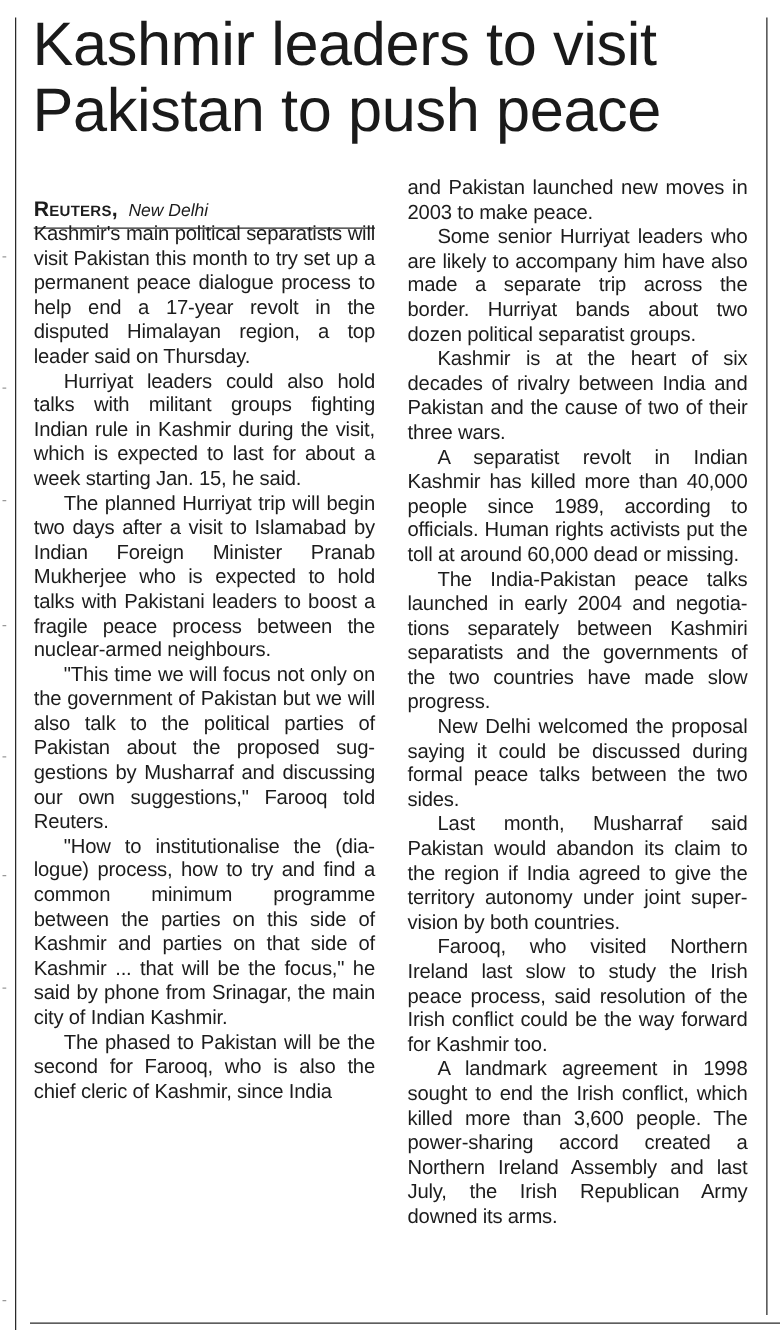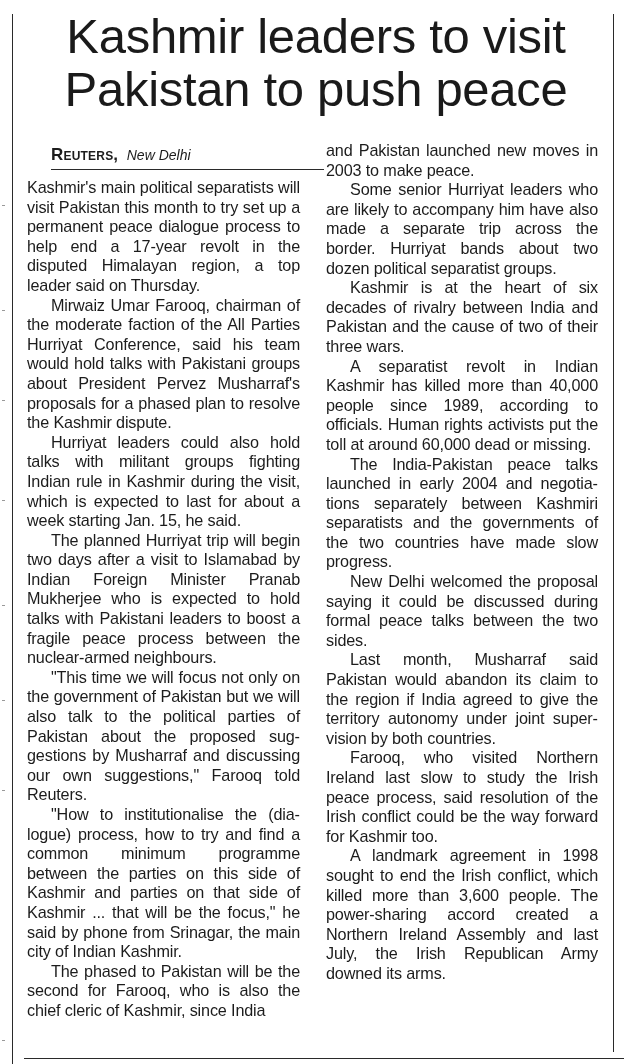--- a/index.html
+++ b/index.html
@@ -7,23 +7,23 @@
     width:624px; height:1064px; background:#ffffff; position:relative; overflow:hidden;
     color:#1c1c1c; font-family:"Liberation Sans", sans-serif;
   }
   .rule-left { position:absolute; left:12px; top:14px; width:1px; height:1050px; background:#2a2a2a; }
   .rule-right { position:absolute; left:613px; top:14px; width:1px; height:1038px; background:#2a2a2a; }
   .rule-bottom { position:absolute; left:24px; top:1058px; width:600px; height:1px; background:#2a2a2a; }
   .gutter-marks { position:absolute; left:0; top:0; width:10px; height:1064px; }
   .gutter-marks span { position:absolute; left:2px; width:3px; height:1px; background:#999; }
   .headline {
     position:absolute; left:26px; top:10px; width:580px; margin:0;
-    font-size:49px; line-height:53px; font-weight:normal; letter-spacing:-0.3px; color:#1a1a1a;text-align:center;
+    font-size:49px; line-height:53px; font-weight:normal; letter-spacing:-0.3px; color:#1a1a1a;
   }
-  .byline { position:absolute; left:27px; top:145px; width:273px; height:24px; border-bottom:1px solid #2a2a2a;margin-left:24px; }
+  .byline { position:absolute; left:27px; top:158px; width:273px; height:24px; border-bottom:1px solid #2a2a2a; }
   .byline .agency { font-weight:bold; font-size:17px; font-variant:small-caps; letter-spacing:0.2px; }
   .byline .place { font-style:italic; font-size:14px; margin-left:4px; }
   .col { position:absolute; font-size:16.2px; line-height:19.6px; text-align:justify; letter-spacing:-0.15px; }
   .col-left { left:27px; top:178px; width:273px; }
   .col-right { left:326px; top:141px; width:272px; }
   .col p { margin:0; text-indent:24px; }
   .col p.first { text-indent:0; }
 </style>
 </head>
 <body>
@@ -47,21 +47,20 @@
   <span>Pakistan to push peace</span>
 </h1>
 
 <div class="byline">
   <span class="agency">Reuters,</span>
   <span class="place">New Delhi</span>
 </div>
 
 <div class="col col-left">
   <p class="first">Kashmir's main political separatists will visit Pakistan this month to try set up a permanent peace dialogue process to help end a 17-year revolt in the disputed Himalayan region, a top leader said on Thursday.</p>
-  <p>Mirwaiz Umar Farooq, chairman of the moderate faction of the All Parties Hurriyat Conference, said his team would hold talks with Pakistani groups about President Pervez Musharraf's proposals for a phased plan to resolve the Kashmir dispute.</p>
   <p>Hurriyat leaders could also hold talks with militant groups fighting Indian rule in Kashmir during the visit, which is expected to last for about a week starting Jan. 15, he said.</p>
   <p>The planned Hurriyat trip will begin two days after a visit to Islamabad by Indian Foreign Minister Pranab Mukherjee who is expected to hold talks with Pakistani leaders to boost a fragile peace process between the nuclear-armed neigh­bours.</p>
   <p>"This time we will focus not only on the government of Pakistan but we will also talk to the political parties of Pakistan about the proposed sug­gestions by Musharraf and discuss­ing our own suggestions," Farooq told Reuters.</p>
   <p>"How to institutionalise the (dia­logue) process, how to try and find a common minimum programme between the parties on this side of Kashmir and parties on that side of Kashmir ... that will be the focus," he said by phone from Srinagar, the main city of Indian Kashmir.</p>
   <p>The phased to Pakistan will be the second for Farooq, who is also the chief cleric of Kashmir, since India</p>
 </div>
 
 <div class="col col-right">
   <p class="first">and Pakistan launched new moves in 2003 to make peace.</p>
   <p>Some senior Hurriyat leaders who are likely to accompany him have also made a separate trip across the border. Hurriyat bands about two dozen political separatist groups.</p>

